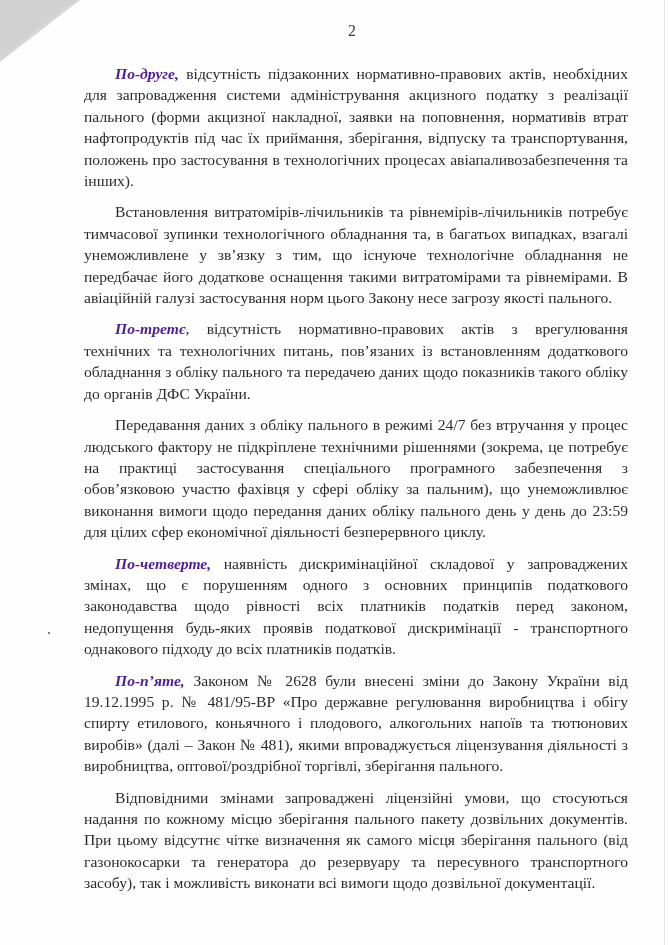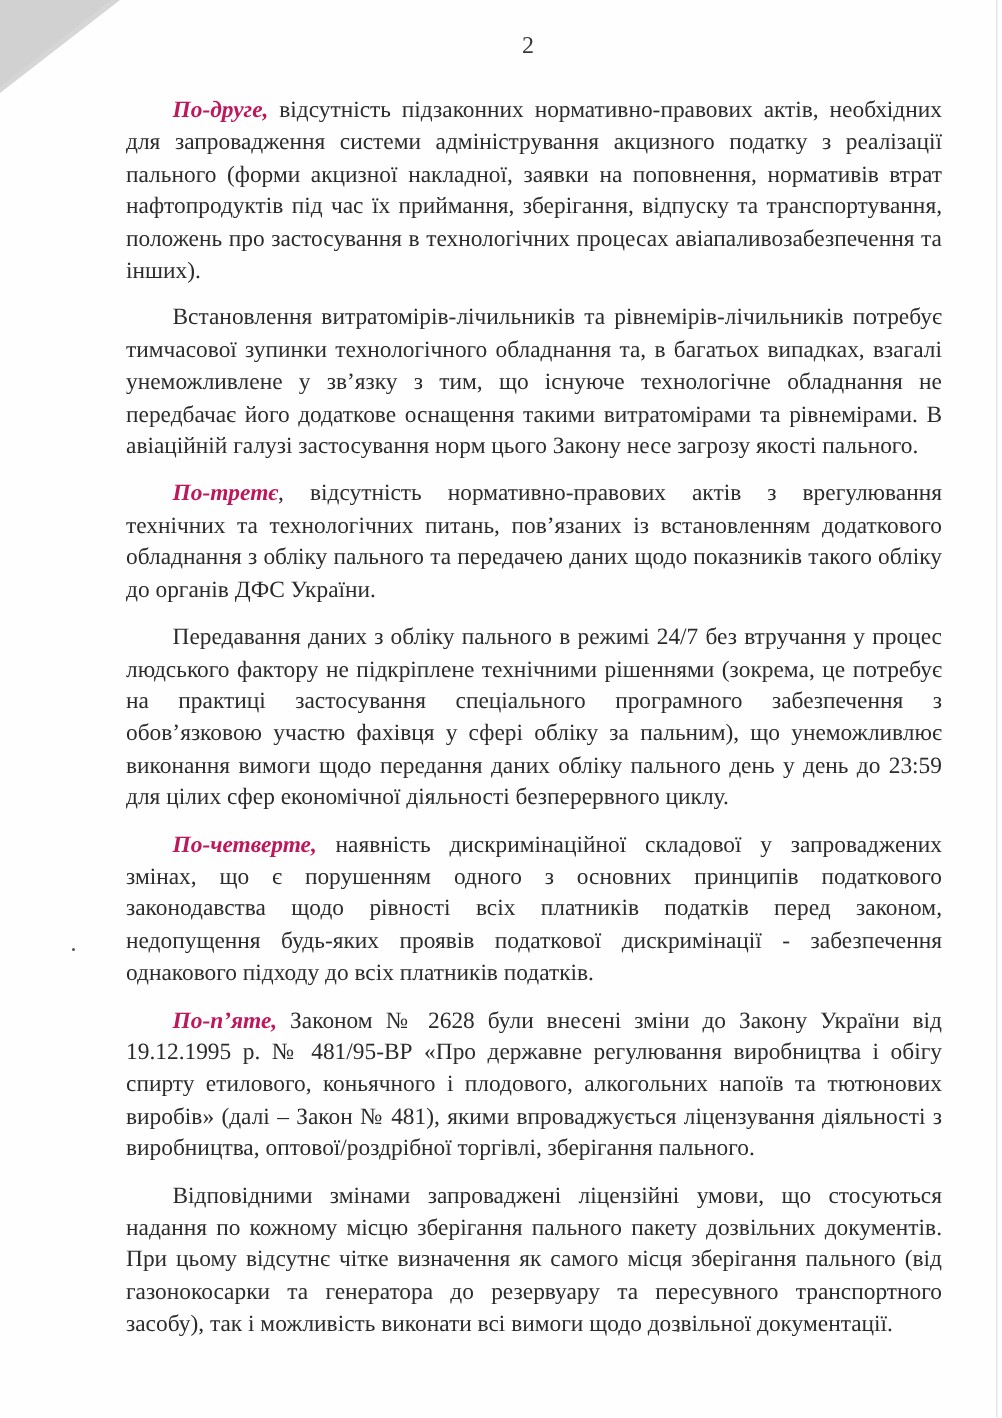--- a/index.html
+++ b/index.html
@@ -63,21 +63,21 @@
     .body-text p {
       margin: 0 0 10px 0;
       text-indent: 31px;
     }
     .body-text p.cont {
       text-indent: 0;
     }
     .lead {
       font-weight: bold;
       font-style: italic;
-      color: #be185d;
+      color: #4c1d95;
     }
     .speck {
       position: absolute;
       width: 2px; height: 2px;
       background: #555;
       border-radius: 1px;
     }
   </style>
 </head>
 <body>
@@ -96,21 +96,21 @@
     <p>
       <span>Встановлення витратомірів-лічильників та рівнемірів-лічильників потребує тимчасової зупинки технологічного обладнання та, в багатьох випадках, взагалі унеможливлене у зв’язку з тим, що існуюче технологічне обладнання не передбачає його додаткове оснащення такими витратомірами та рівнемірами. В авіаційній галузі застосування норм цього Закону несе загрозу якості пального.</span>
     </p>
     <p>
       <span class="lead">По-третє</span><span>, відсутність нормативно-правових актів з врегулювання технічних та технологічних питань, пов’язаних із встановленням додаткового обладнання з обліку пального та передачею даних щодо показників такого обліку до органів ДФС України.</span>
     </p>
     <p>
       <span>Передавання даних з обліку пального в режимі 24/7 без втручання у процес людського фактору не підкріплене технічними рішеннями (зокрема, це потребує на практиці застосування спеціального програмного забезпечення з обов’язковою участю фахівця у сфері обліку за пальним), що унеможливлює виконання вимоги щодо передання даних обліку пального день у день до 23:59 для цілих сфер економічної діяльності безперервного циклу.</span>
     </p>
     <p>
-      <span class="lead">По-четверте,</span><span> наявність дискримінаційної складової у запроваджених змінах, що є порушенням одного з основних принципів податкового законодавства щодо рівності всіх платників податків перед законом, недопущення будь-яких проявів податкової дискримінації - забезпечення однакового підходу до всіх платників податків.</span>
+      <span class="lead">По-четверте,</span><span> наявність дискримінаційної складової у запроваджених змінах, що є порушенням одного з основних принципів податкового законодавства щодо рівності всіх платників податків перед законом, недопущення будь-яких проявів податкової дискримінації - транспортного однакового підходу до всіх платників податків.</span>
     </p>
     <p>
       <span class="lead">По-п’яте,</span><span> Законом № 2628 були внесені зміни до Закону України від 19.12.1995 р. № 481/95-ВР «Про державне регулювання виробництва і обігу спирту етилового, коньячного і плодового, алкогольних напоїв та тютюнових виробів» (далі – Закон № 481), якими впроваджується ліцензування діяльності з виробництва, оптової/роздрібної торгівлі, зберігання пального.</span>
     </p>
     <p>
       <span>Відповідними змінами запроваджені ліцензійні умови, що стосуються надання по кожному місцю зберігання пального пакету дозвільних документів. При цьому відсутнє чітке визначення як самого місця зберігання пального (від газонокосарки та генератора до резервуару та пересувного транспортного засобу), так і можливість виконати всі вимоги щодо дозвільної документації.</span>
     </p>
   </div>
 
   <div class="speck" style="left:48px; top:632px;"></div>

